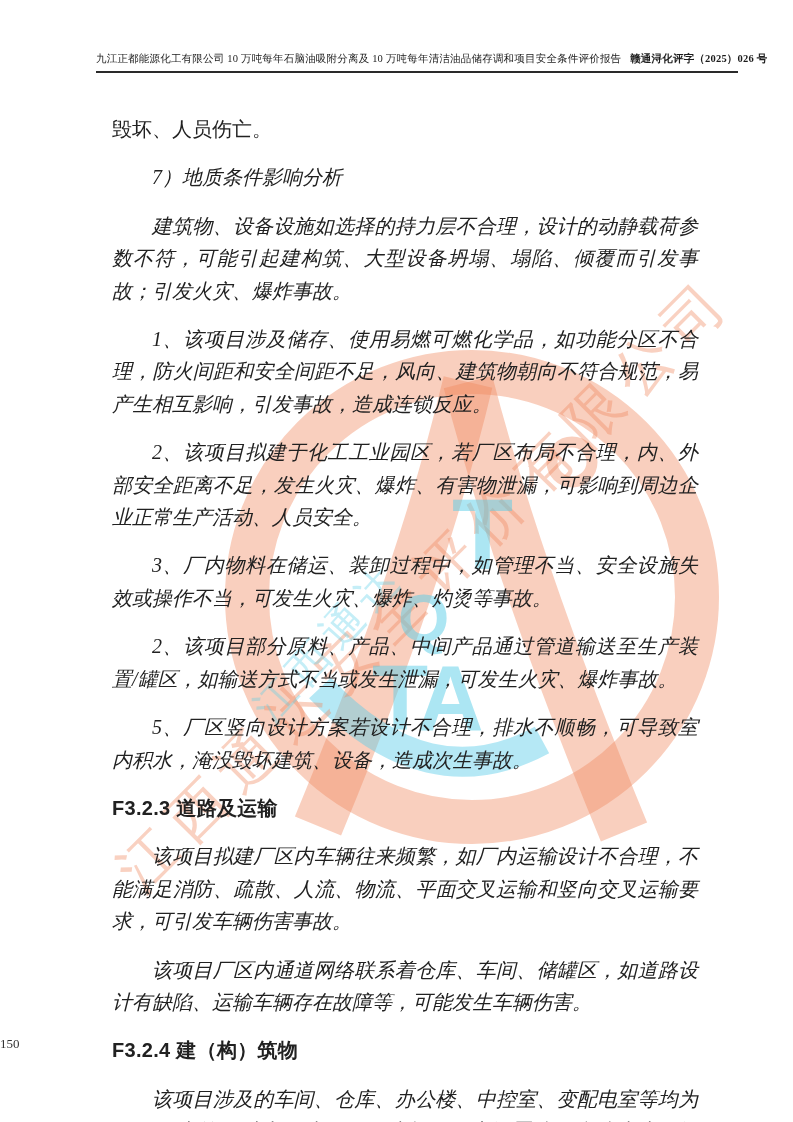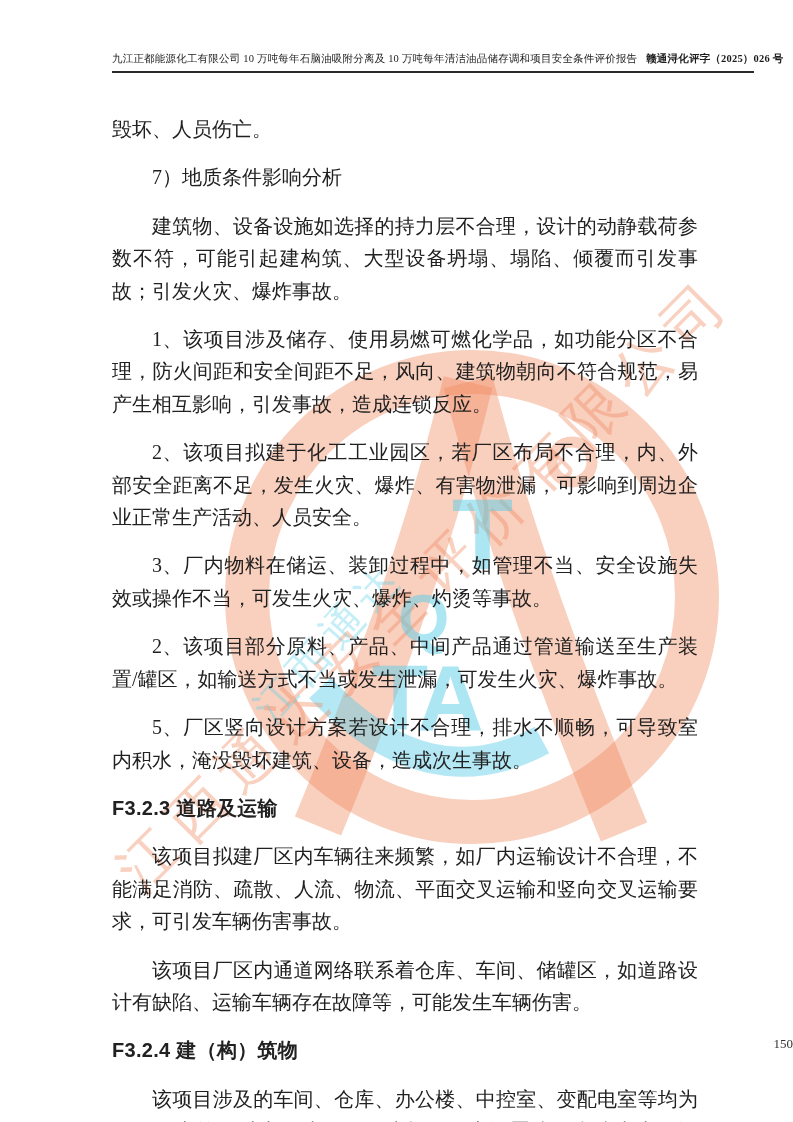--- a/index.html
+++ b/index.html
@@ -5,46 +5,46 @@
   html,body{margin:0;padding:0;background:#ffffff;}
   .page{
     position:relative;
     width:793px;height:1122px;
     background:#ffffff;
     overflow:hidden;
     font-family:"Liberation Serif","DejaVu Serif",serif;
   }
   
   .hdr{
-    position:absolute;left:112px;top:52px;width:642px;z-index:2;
+    position:absolute;left:96px;top:52px;width:642px;z-index:2;
     border-bottom:2px solid #2a2a2a;
     padding-bottom:5px;
     font-size:10.5px;color:#1c1c1c;
     white-space:nowrap;
     letter-spacing:0.2px;
   }
   .hdr .docnum{font-weight:bold;margin-left:6px;}
   
   .doc{
     position:absolute;left:96px;top:97px;width:618px;z-index:2;
     font-size:20px;line-height:32.4px;color:#212121;
     text-align:justify;
   }
   .doc p{margin:16px;padding:0;}
-  .para{text-indent:2em;}
+  .para{text-indent:2em;font-style:italic;}
   .cont{text-indent:0;}
   .heading{
     text-indent:0;font-weight:700;
     font-family:"Liberation Sans","DejaVu Sans",sans-serif;
     letter-spacing:0.3px;
   }
   
   .ftr{
     position:absolute;left:0;top:1036px;width:793px;z-index:2;
-    text-align:right;font-size:13px;color:#333;
+    text-align:left;font-size:13px;color:#333;
   }
   
   .wm{position:absolute;inset:0;z-index:1;pointer-events:none;}
   .wm svg{position:absolute;left:0;top:0;}
   .wm-co{
     position:absolute;left:128px;top:842px;
     transform:rotate(-45deg);transform-origin:0 50%;
     white-space:nowrap;
     font-size:58px;letter-spacing:12px;
     color:rgba(238,134,92,0.38);

